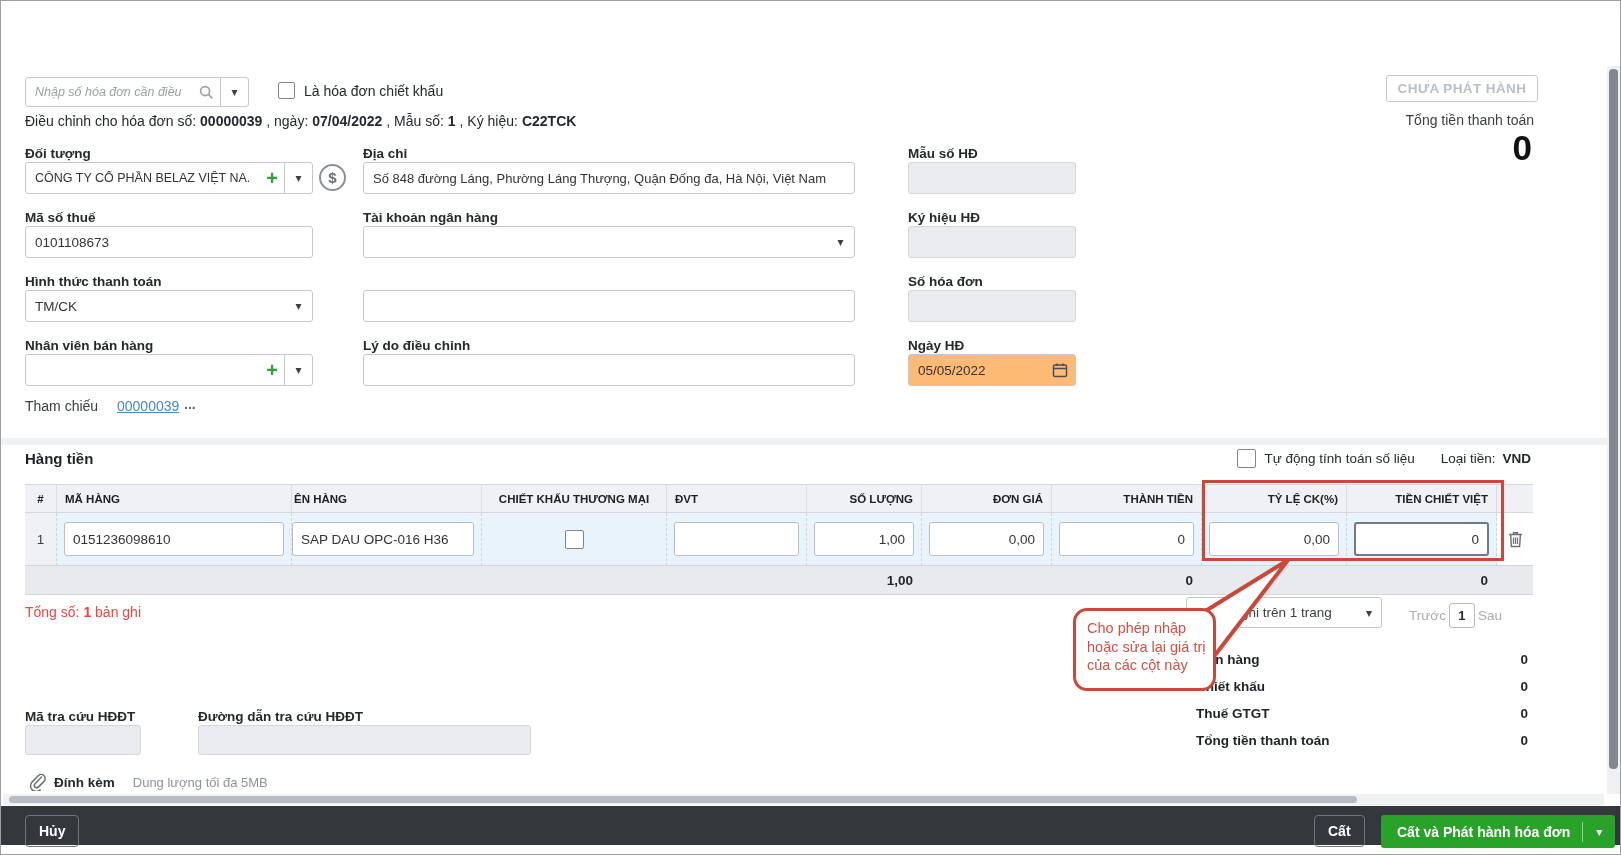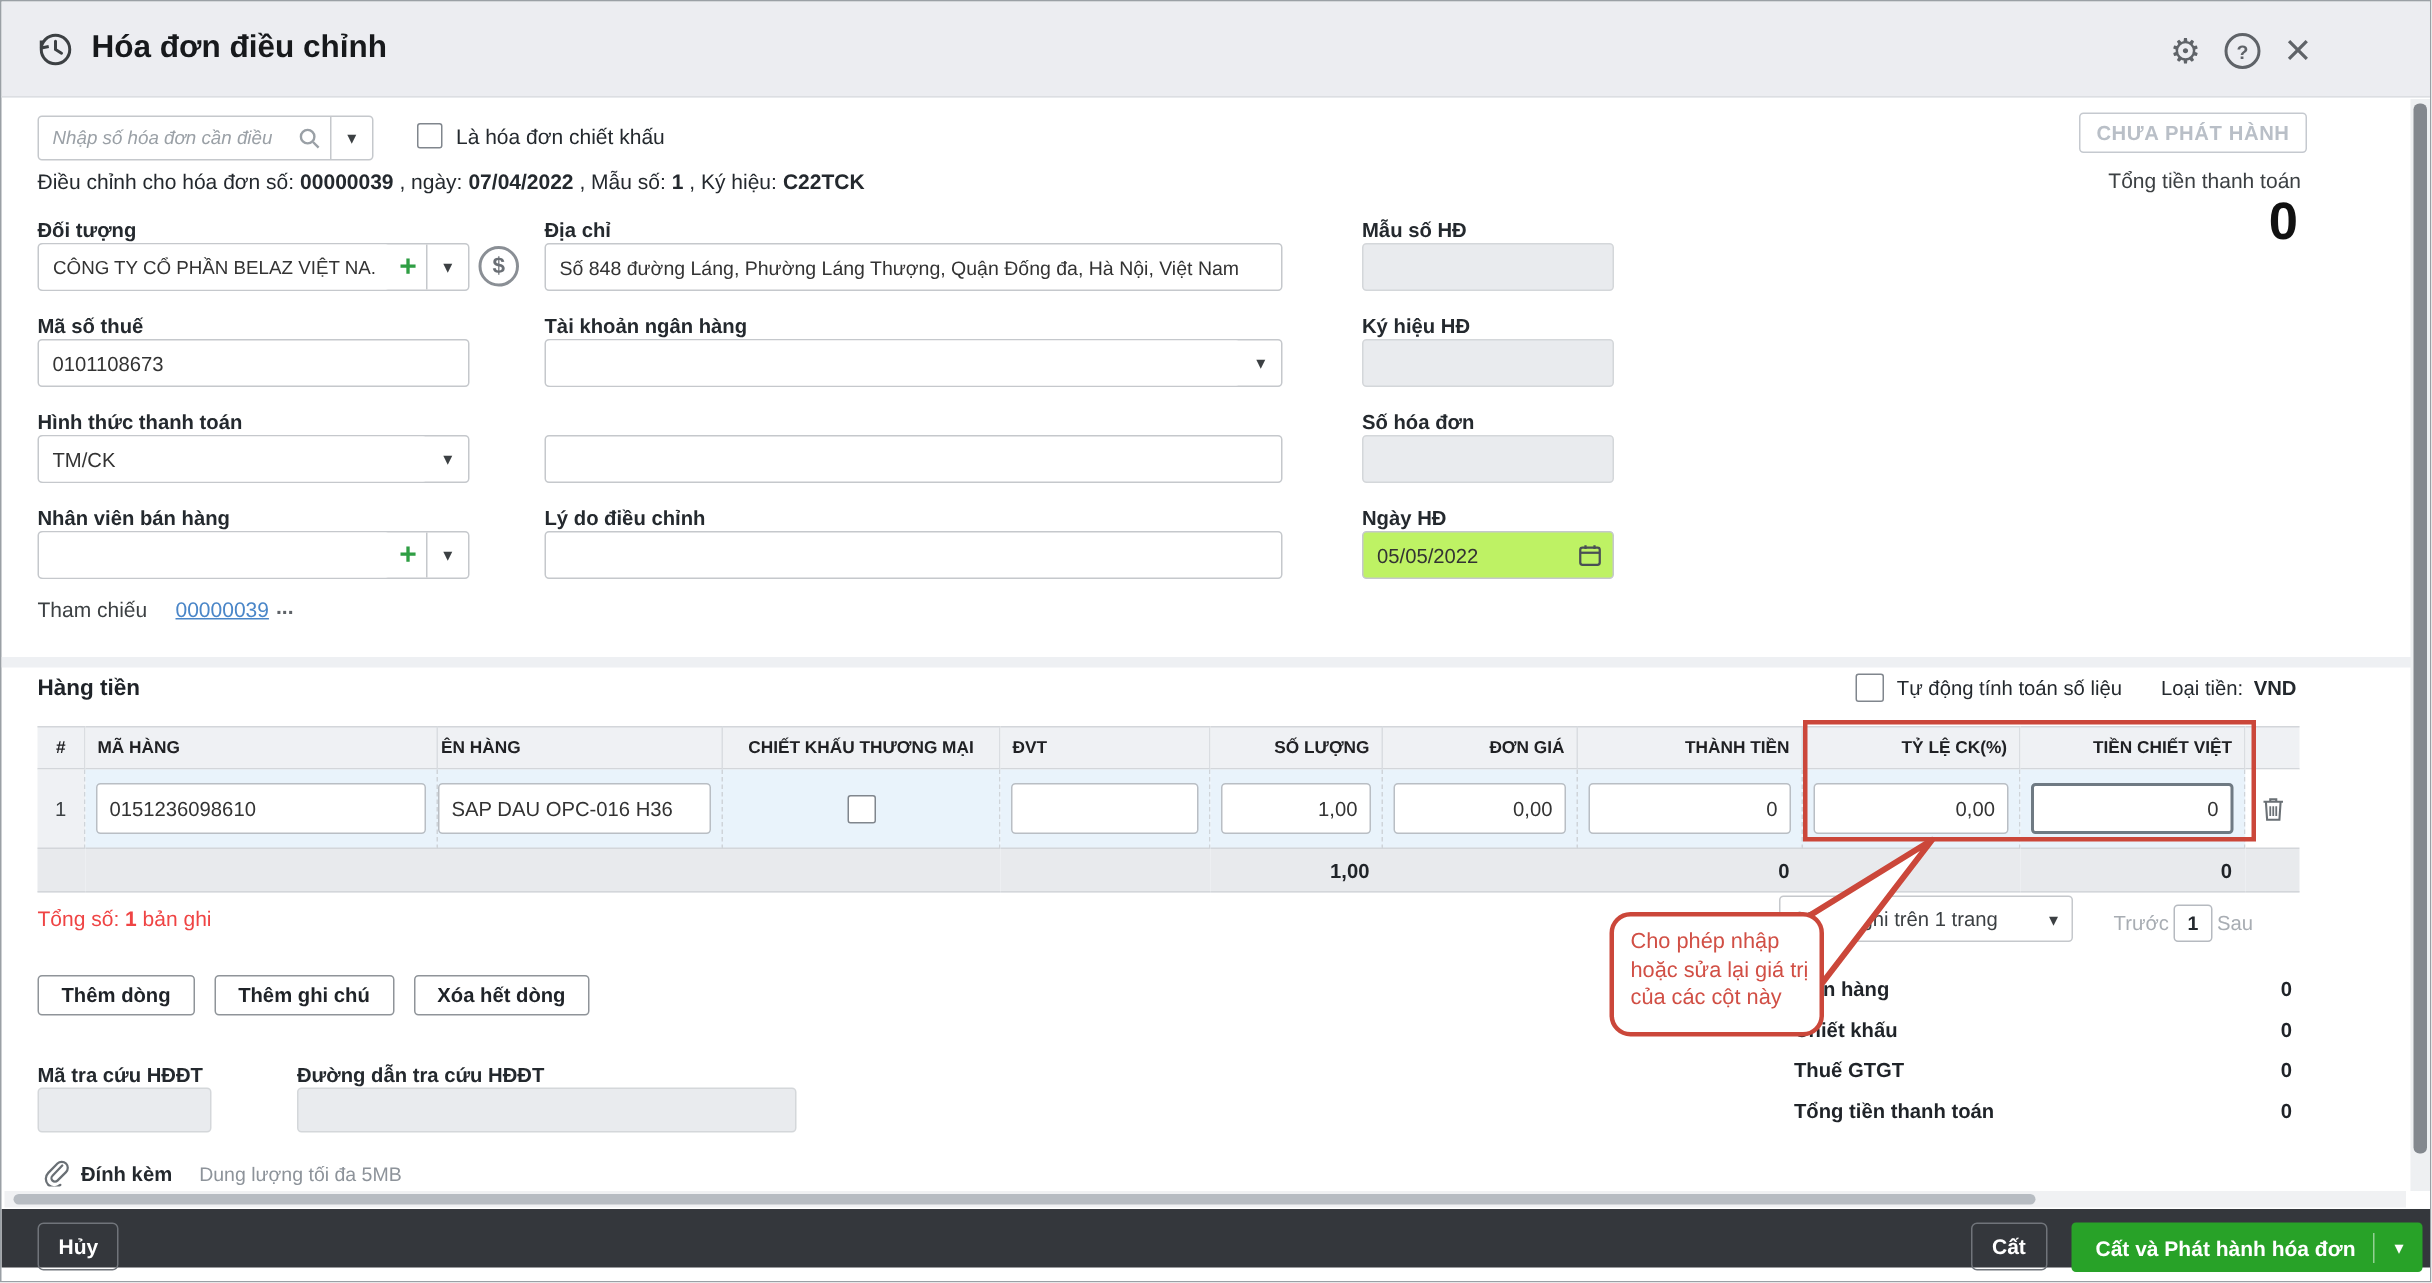--- a/index.html
+++ b/index.html
@@ -24,21 +24,21 @@
   .ipt{border:1px solid #c5c8cc;border-radius:3px;background:#fff;height:32px;width:100%;
        font-size:13.5px;color:#333;padding:0 9px;box-sizing:border-box;
        font-family:"Liberation Sans","DejaVu Sans",sans-serif;outline:none;}
   .ipt.dis{background:#e9ebee;border-color:#d4d7da;}
   .combo{display:flex;align-items:stretch;border:1px solid #c5c8cc;border-radius:3px;background:#fff;height:32px;}
   .combo .ipt{border:none;flex:1;min-width:0;height:100%;}
   .combo .plus{width:24px;display:flex;align-items:center;justify-content:center;color:#2f9e44;
                font-size:20px;font-weight:bold;cursor:pointer;}
   .combo .caret{width:27px;border-left:1px solid #c5c8cc;display:flex;align-items:center;
                 justify-content:center;color:#3c4043;font-size:12px;cursor:pointer;}
-  .combo.gray{background:#bef264;}
+  .combo.gray{background:#fdba74;}
   .combo.gray .ipt{background:transparent;}
 
   
   .searchbox{left:24px;top:76px;width:224px;height:30px;}
   .searchbox .ipt{font-style:italic;font-size:12.5px;color:#9aa0a6;}
   .searchbox .ipt::placeholder{color:#9aa0a6;font-style:italic;}
   .sicon{width:28px;display:flex;align-items:center;justify-content:center;color:#9aa0a6;}
   .chk{width:17px;height:17px;border:1.5px solid #80868d;border-radius:2px;background:#fff;cursor:pointer;}
   .badge{left:1385px;top:74px;width:152px;height:27px;border:1px solid #c5c9cf;border-radius:3px;
          color:#b9bfc7;font-size:13.5px;font-weight:bold;letter-spacing:.4px;
@@ -125,35 +125,20 @@
   .greenbtn .gcaret{width:32px;display:flex;align-items:center;justify-content:center;font-size:12px;}
 
   .link{color:#4a86c8;text-decoration:underline;font-size:14px;cursor:pointer;}
   svg{display:block;}
 </style>
 </head>
 <body>
 
 <div id="app">
 
-  <div class="abs titlebar">
-    <div class="abs" style="left:22px;top:18px;">
-      <svg width="27" height="27" viewBox="0 0 27 27">
-        <circle cx="14" cy="14" r="9.5" fill="none" stroke="#3c4043" stroke-width="2"></circle>
-        <path d="M14 8.5 V14 L18 16.5" fill="none" stroke="#3c4043" stroke-width="2" stroke-linecap="round"></path>
-        <path d="M4.5 8 L4.5 13 L9.5 12" fill="none" stroke="#3c4043" stroke-width="2" stroke-linejoin="round"></path>
-      </svg>
-    </div>
-    <div class="abs title">Hóa đơn điều chỉnh</div>
-    <div class="abs tb-icon gear">⚙</div>
-    <div class="abs tb-icon help">
-        <span class="q">?</span>
-      </div>
-    <div class="abs tb-icon close">×</div>
-  </div>
 
   <div class="abs combo searchbox">
     <input class="ipt" placeholder="Nhập số hóa đơn cần điều ..." style="">
     <span class="sicon">
       <svg width="15" height="15" viewBox="0 0 16 16">
           <circle cx="6.5" cy="6.5" r="4.8" fill="none" stroke="#9aa0a6" stroke-width="1.7"></circle>
           <path d="M10.3 10.3 L14.3 14.3" stroke="#9aa0a6" stroke-width="1.7"></path>
         </svg>
     </span>
     <span class="caret">▾</span>
@@ -322,25 +307,20 @@
   <div class="abs pagesel">
     <span>20 bản ghi trên 1 trang</span>
     <span class="cv">▾</span>
   </div>
   <div class="abs pager">
     <span>Trước</span>
     <span class="pagebox">1</span>
     <span>Sau</span>
   </div>
 
-  <div class="abs rowbtns">
-    <button class="btn">Thêm dòng</button>
-    <button class="btn">Thêm ghi chú</button>
-    <button class="btn">Xóa hết dòng</button>
-  </div>
 
   <div class="abs sumrow" style="top:651px;">
     <span>Tiền hàng</span>
     <span>0</span>
   </div>
   <div class="abs sumrow" style="top:678px;">
     <span>Chiết khấu</span>
     <span>0</span>
   </div>
   <div class="abs sumrow" style="top:705px;">

